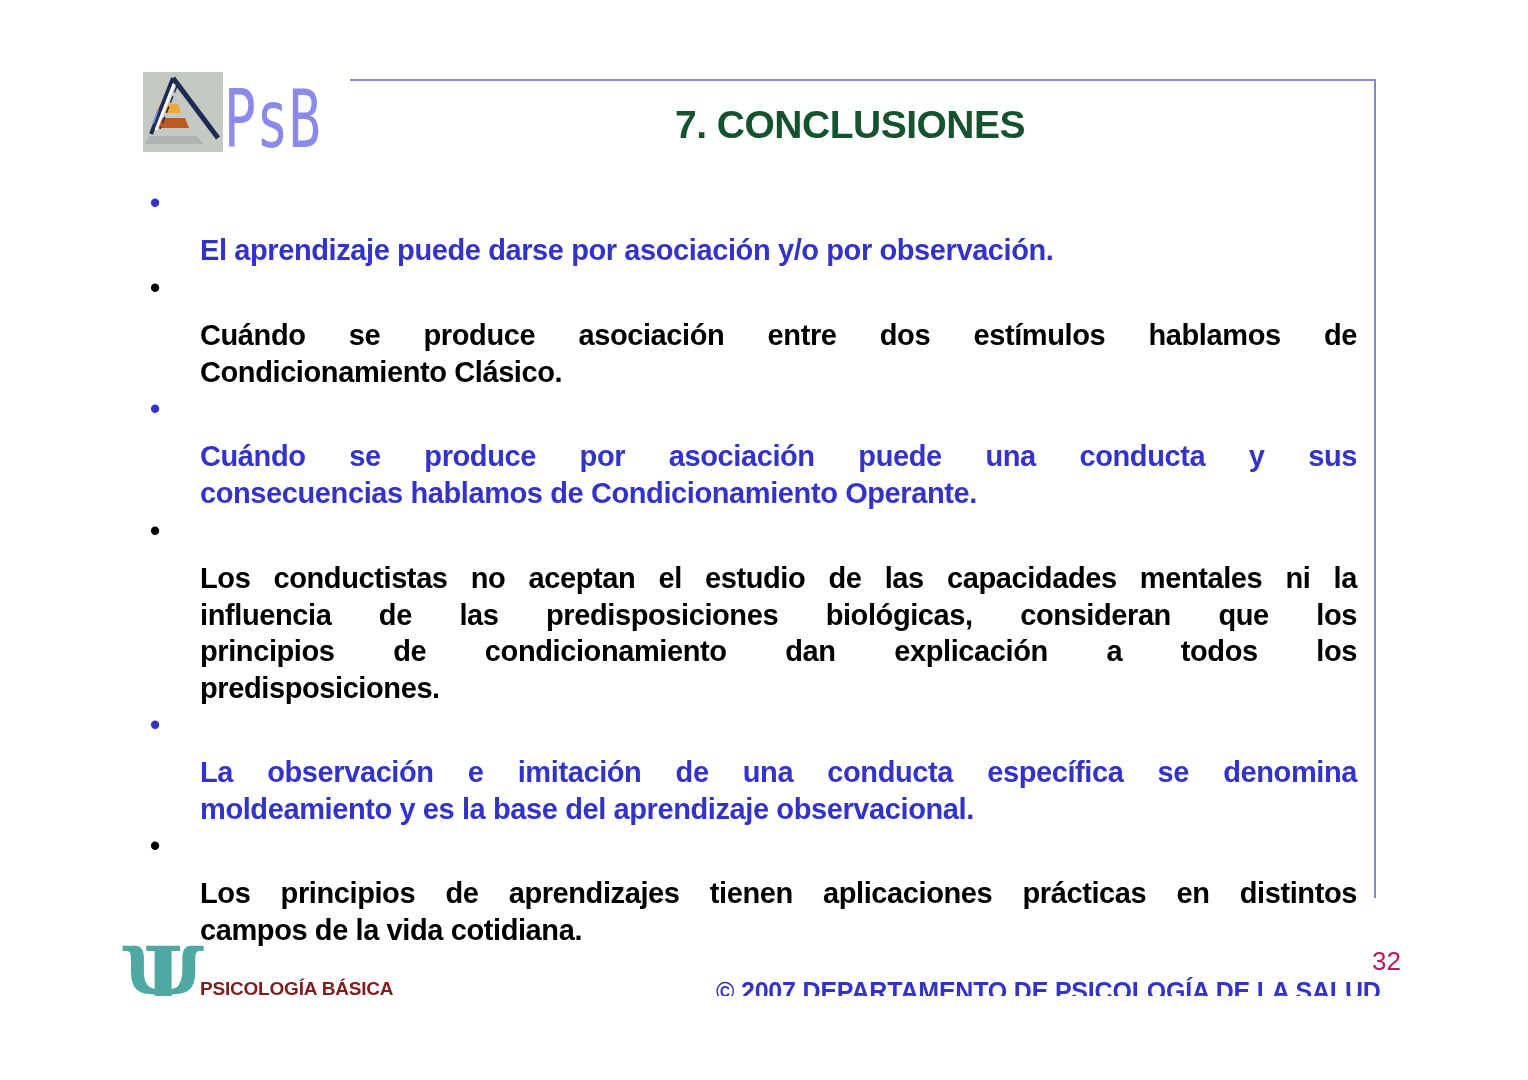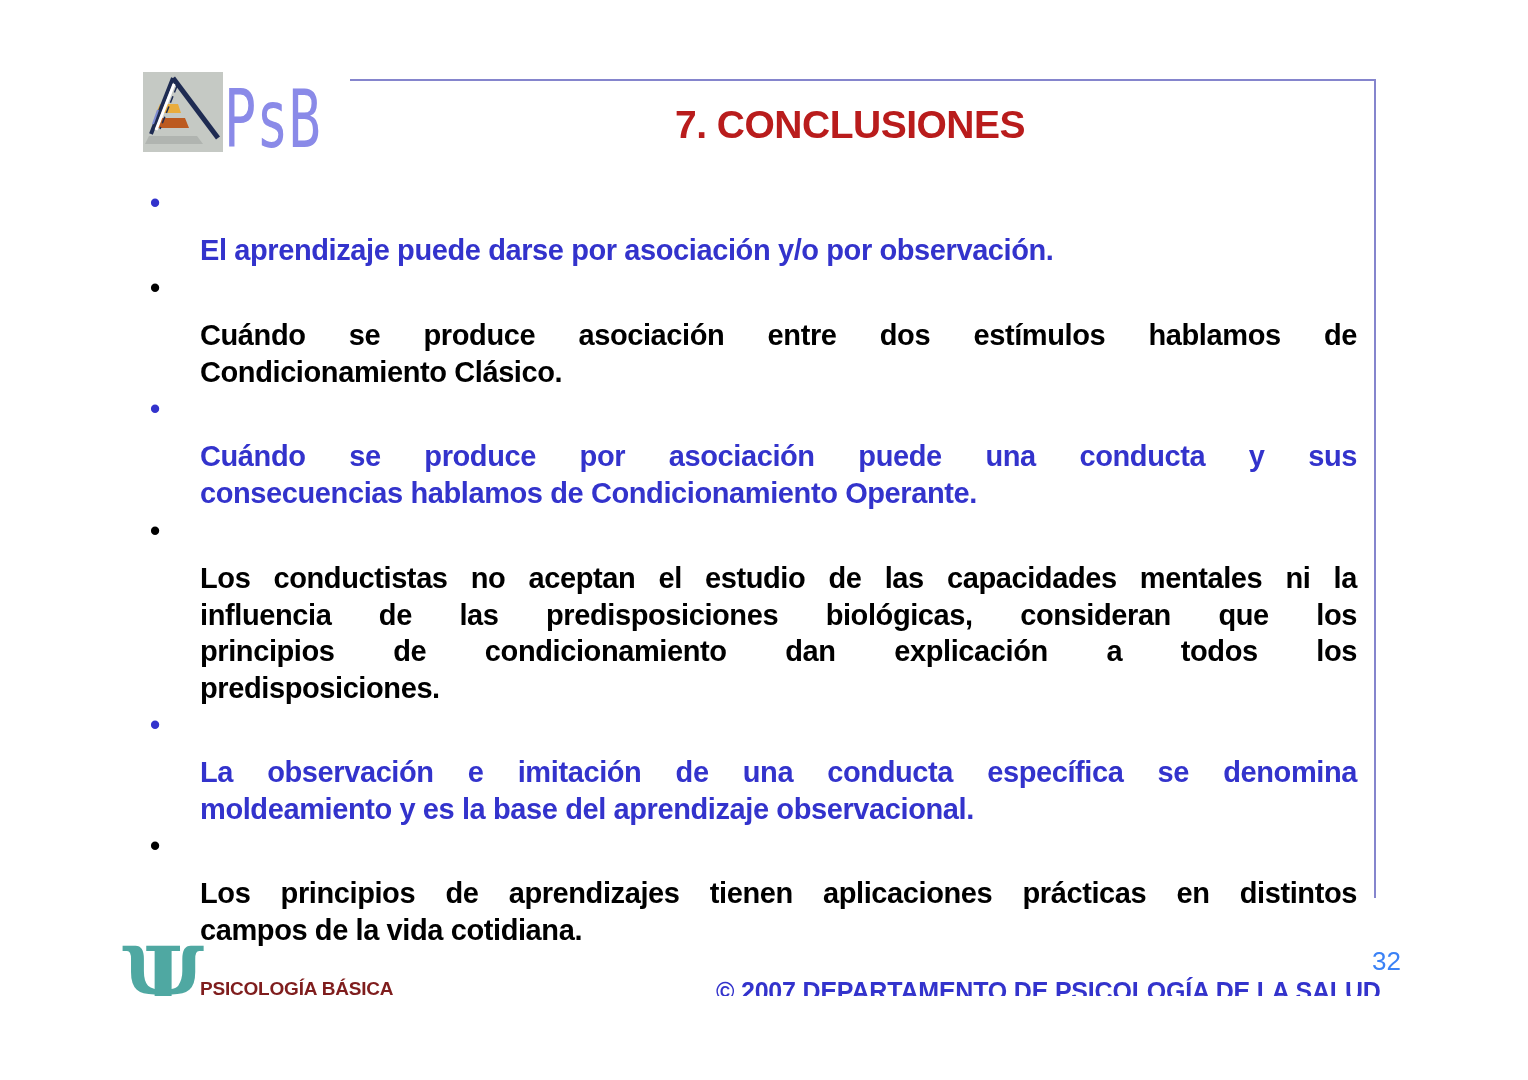--- a/index.html
+++ b/index.html
@@ -18,21 +18,21 @@
   }
 
   
   .top-line   { position:absolute; left:350px;  top:79px; width:1026px; height:2px; background:#8585CD; }
   .right-line { position:absolute; left:1374px; top:79px; width:2px;  height:819px; background:#8585CD; }
 
   
   .title {
     position:absolute; left:480px; top:103px; width:740px; margin:0;
     text-align:center; font-size:39px; font-weight:bold; letter-spacing:-0.5px;
-    color:#b91c1c;
+    color:#14532d;
   }
 
   
   .bullet-item { position:absolute; left:150px; width:1210px; display:flex; font-weight:bold; }
   .bullet-item .marker { flex:0 0 50px; font-size:29px; line-height:36.5px; }
   .bullet-item .content { width:1157px; font-size:29px; line-height:36.5px; letter-spacing:-0.4px;margin-top:47px; }
   .line.j { text-align:justify; text-align-last:justify; }
   .line.l { text-align:left; }
   .c-blue  { color:#3333CC; }
   .c-black { color:#000000; }
@@ -48,21 +48,21 @@
   .footer-left {
     position:absolute; left:200px; top:978px;
     font-size:19px; font-weight:bold; letter-spacing:-0.2px; color:#7f1d1d;
   }
   .footer-center {
     position:absolute; left:716px; top:977px;
     font-size:25px; font-weight:bold; letter-spacing:-0.2px; color:#3333CC;
   }
   .page-number {
     position:absolute; left:1372px; top:946px;
-    font-size:26px; color:#3b82f6;
+    font-size:26px; color:#be185d;
   }
 </style>
 </head>
 <body>
 
 <div class="slide">
 
   <div class="logo-box">
     <svg viewBox="0 0 80 80" width="80" height="80">
       <rect x="0" y="0" width="80" height="80" fill="#C5C9C4"></rect>

